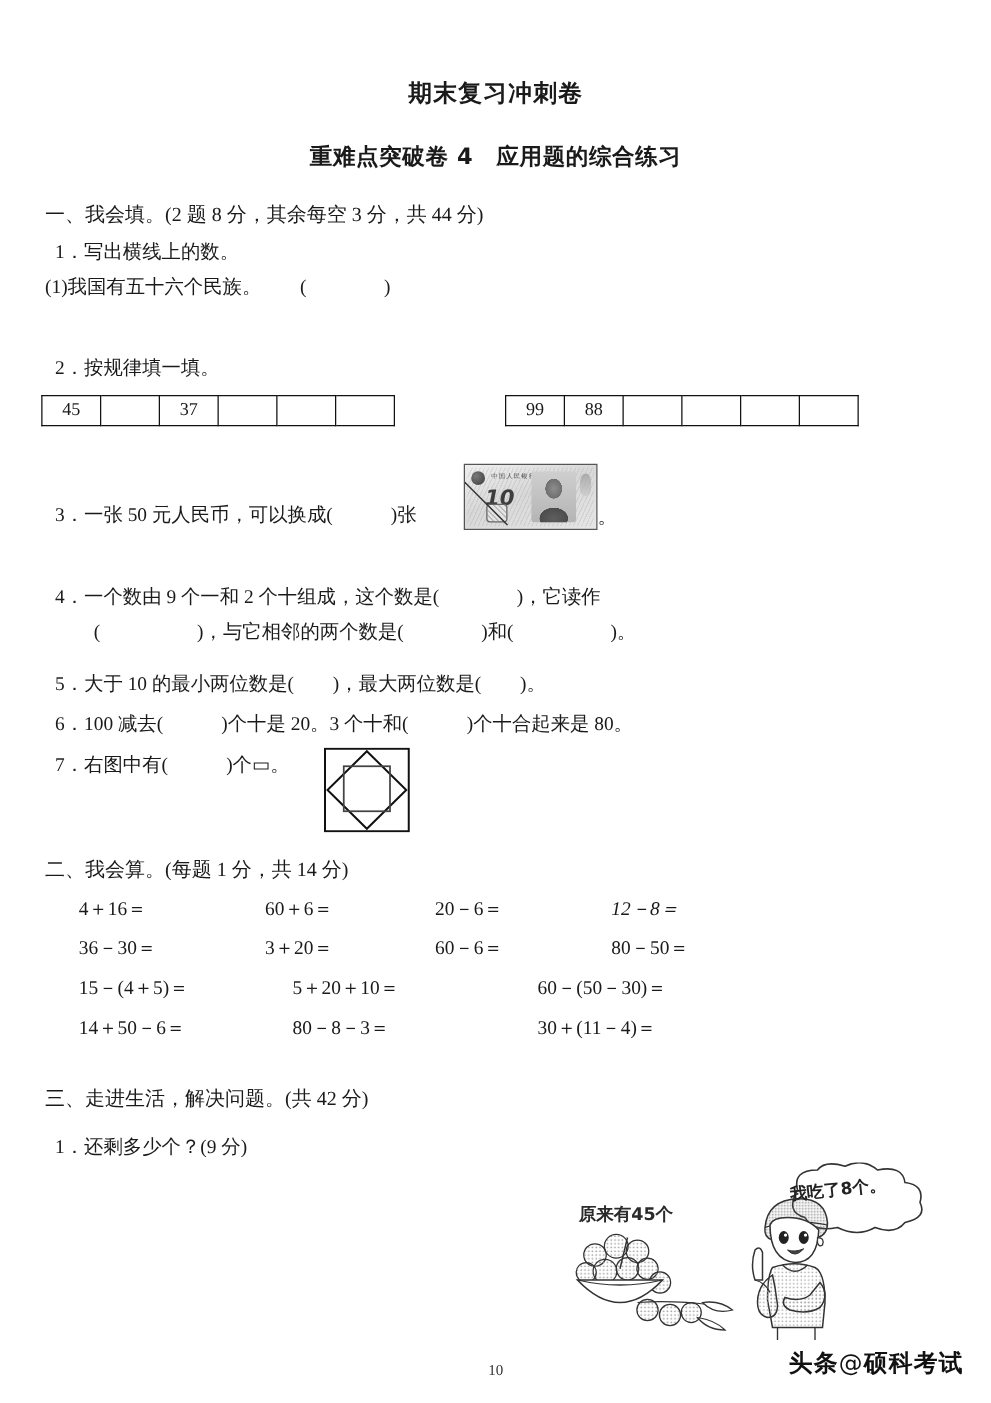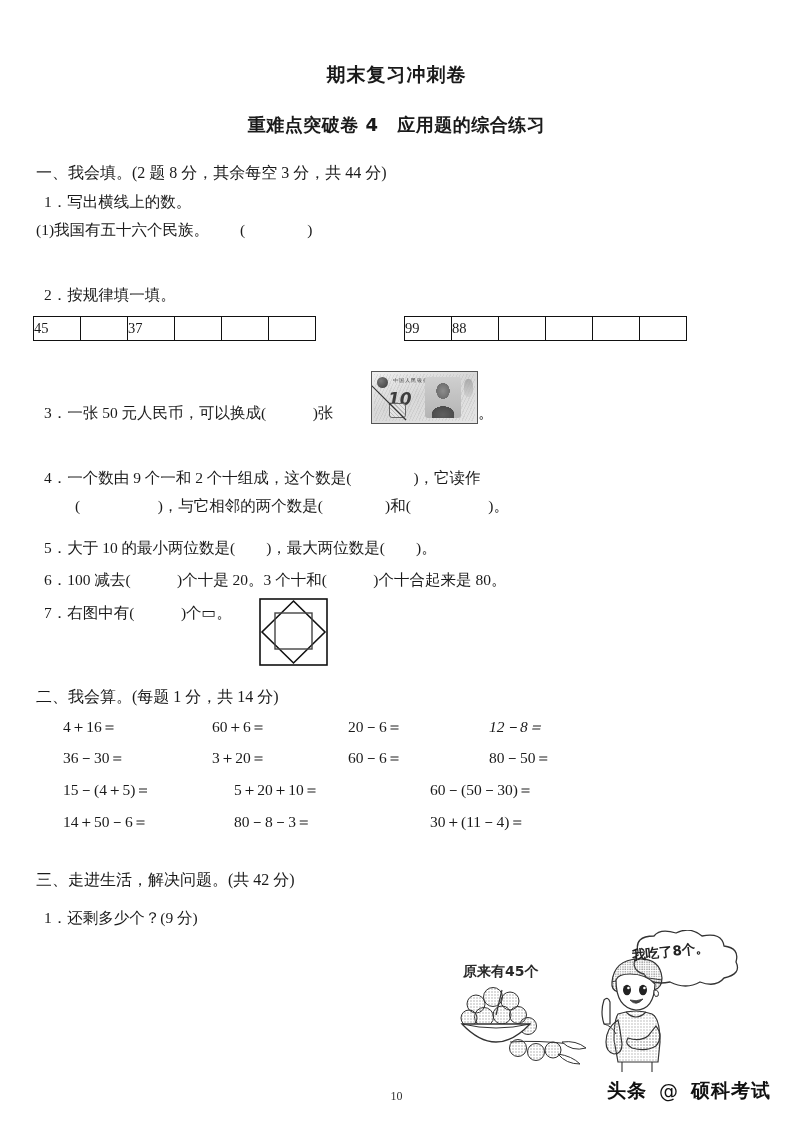--- a/index.html
+++ b/index.html
@@ -59,20 +59,21 @@
 
   
   .seq-table {
     position: absolute;
     border-collapse: collapse;
   }
   .seq-table td {
     border: 1px solid #111111;
     width: 46px;
     height: 23px;
+    text-align: center;
     vertical-align: middle;
     font-size: 14.5px;
     padding: 0;
   }
 
   
   .note {
     position: absolute;
     left: 371px;
     top: 371px;
@@ -185,21 +186,21 @@
   .watermark {
     position: absolute;
     right: 22px; top: 1078px;
     font-family: "DejaVu Sans", sans-serif;
     font-weight: 700;
     font-size: 19px;
     color: #111;
     letter-spacing: 1px;
     display: flex;
     align-items: center;
-    gap: 12px;
+    gap: 0;
   }
   .watermark .at {
     font-size: 19px;
     font-weight: 400;
   }
 </style>
 </head>
 <body>
 
 <div class="page">

